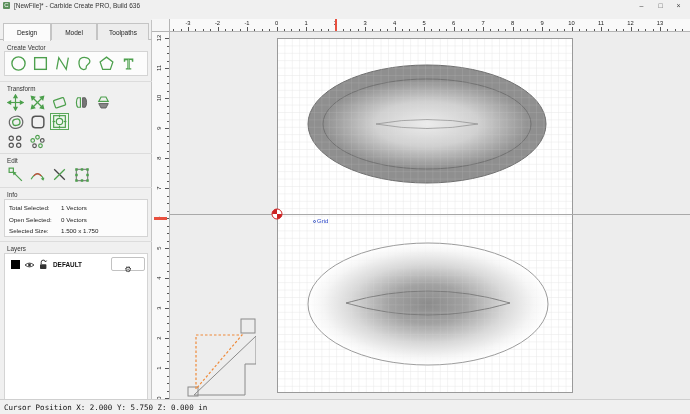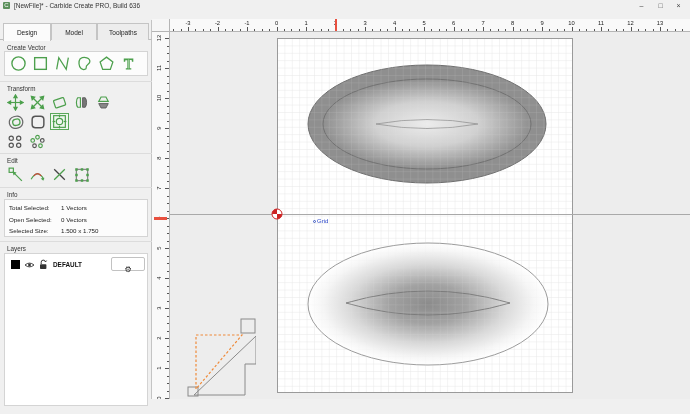--- a/index.html
+++ b/index.html
@@ -503,14 +503,17 @@
 
       <svg id="offstock" width="78" height="84" viewBox="0 0 78 84">
         <path d="M16,79 L78,20 L78,48 L67,48 L67,79 Z" fill="none" stroke="#8a8a8a" stroke-width="1"></path>
         <rect x="63" y="3" width="14" height="14" fill="none" stroke="#8a8a8a" stroke-width="1"></rect>
         <rect x="10" y="71" width="10" height="9" fill="none" stroke="#8a8a8a" stroke-width="1"></rect>
         <path d="M18,19 L64,19 L18,73 Z" fill="none" stroke="#ef8a3a" stroke-width="1.2" stroke-dasharray="2.5,2"></path>
       </svg>
     </div>
   </div>
 
+  <div id="statusbar">
+    <div id="status-text">Cursor Position X: 2.000 Y: 5.750 Z: 0.000 in</div>
+  </div>
 
 </div>
 
 </body></html>

